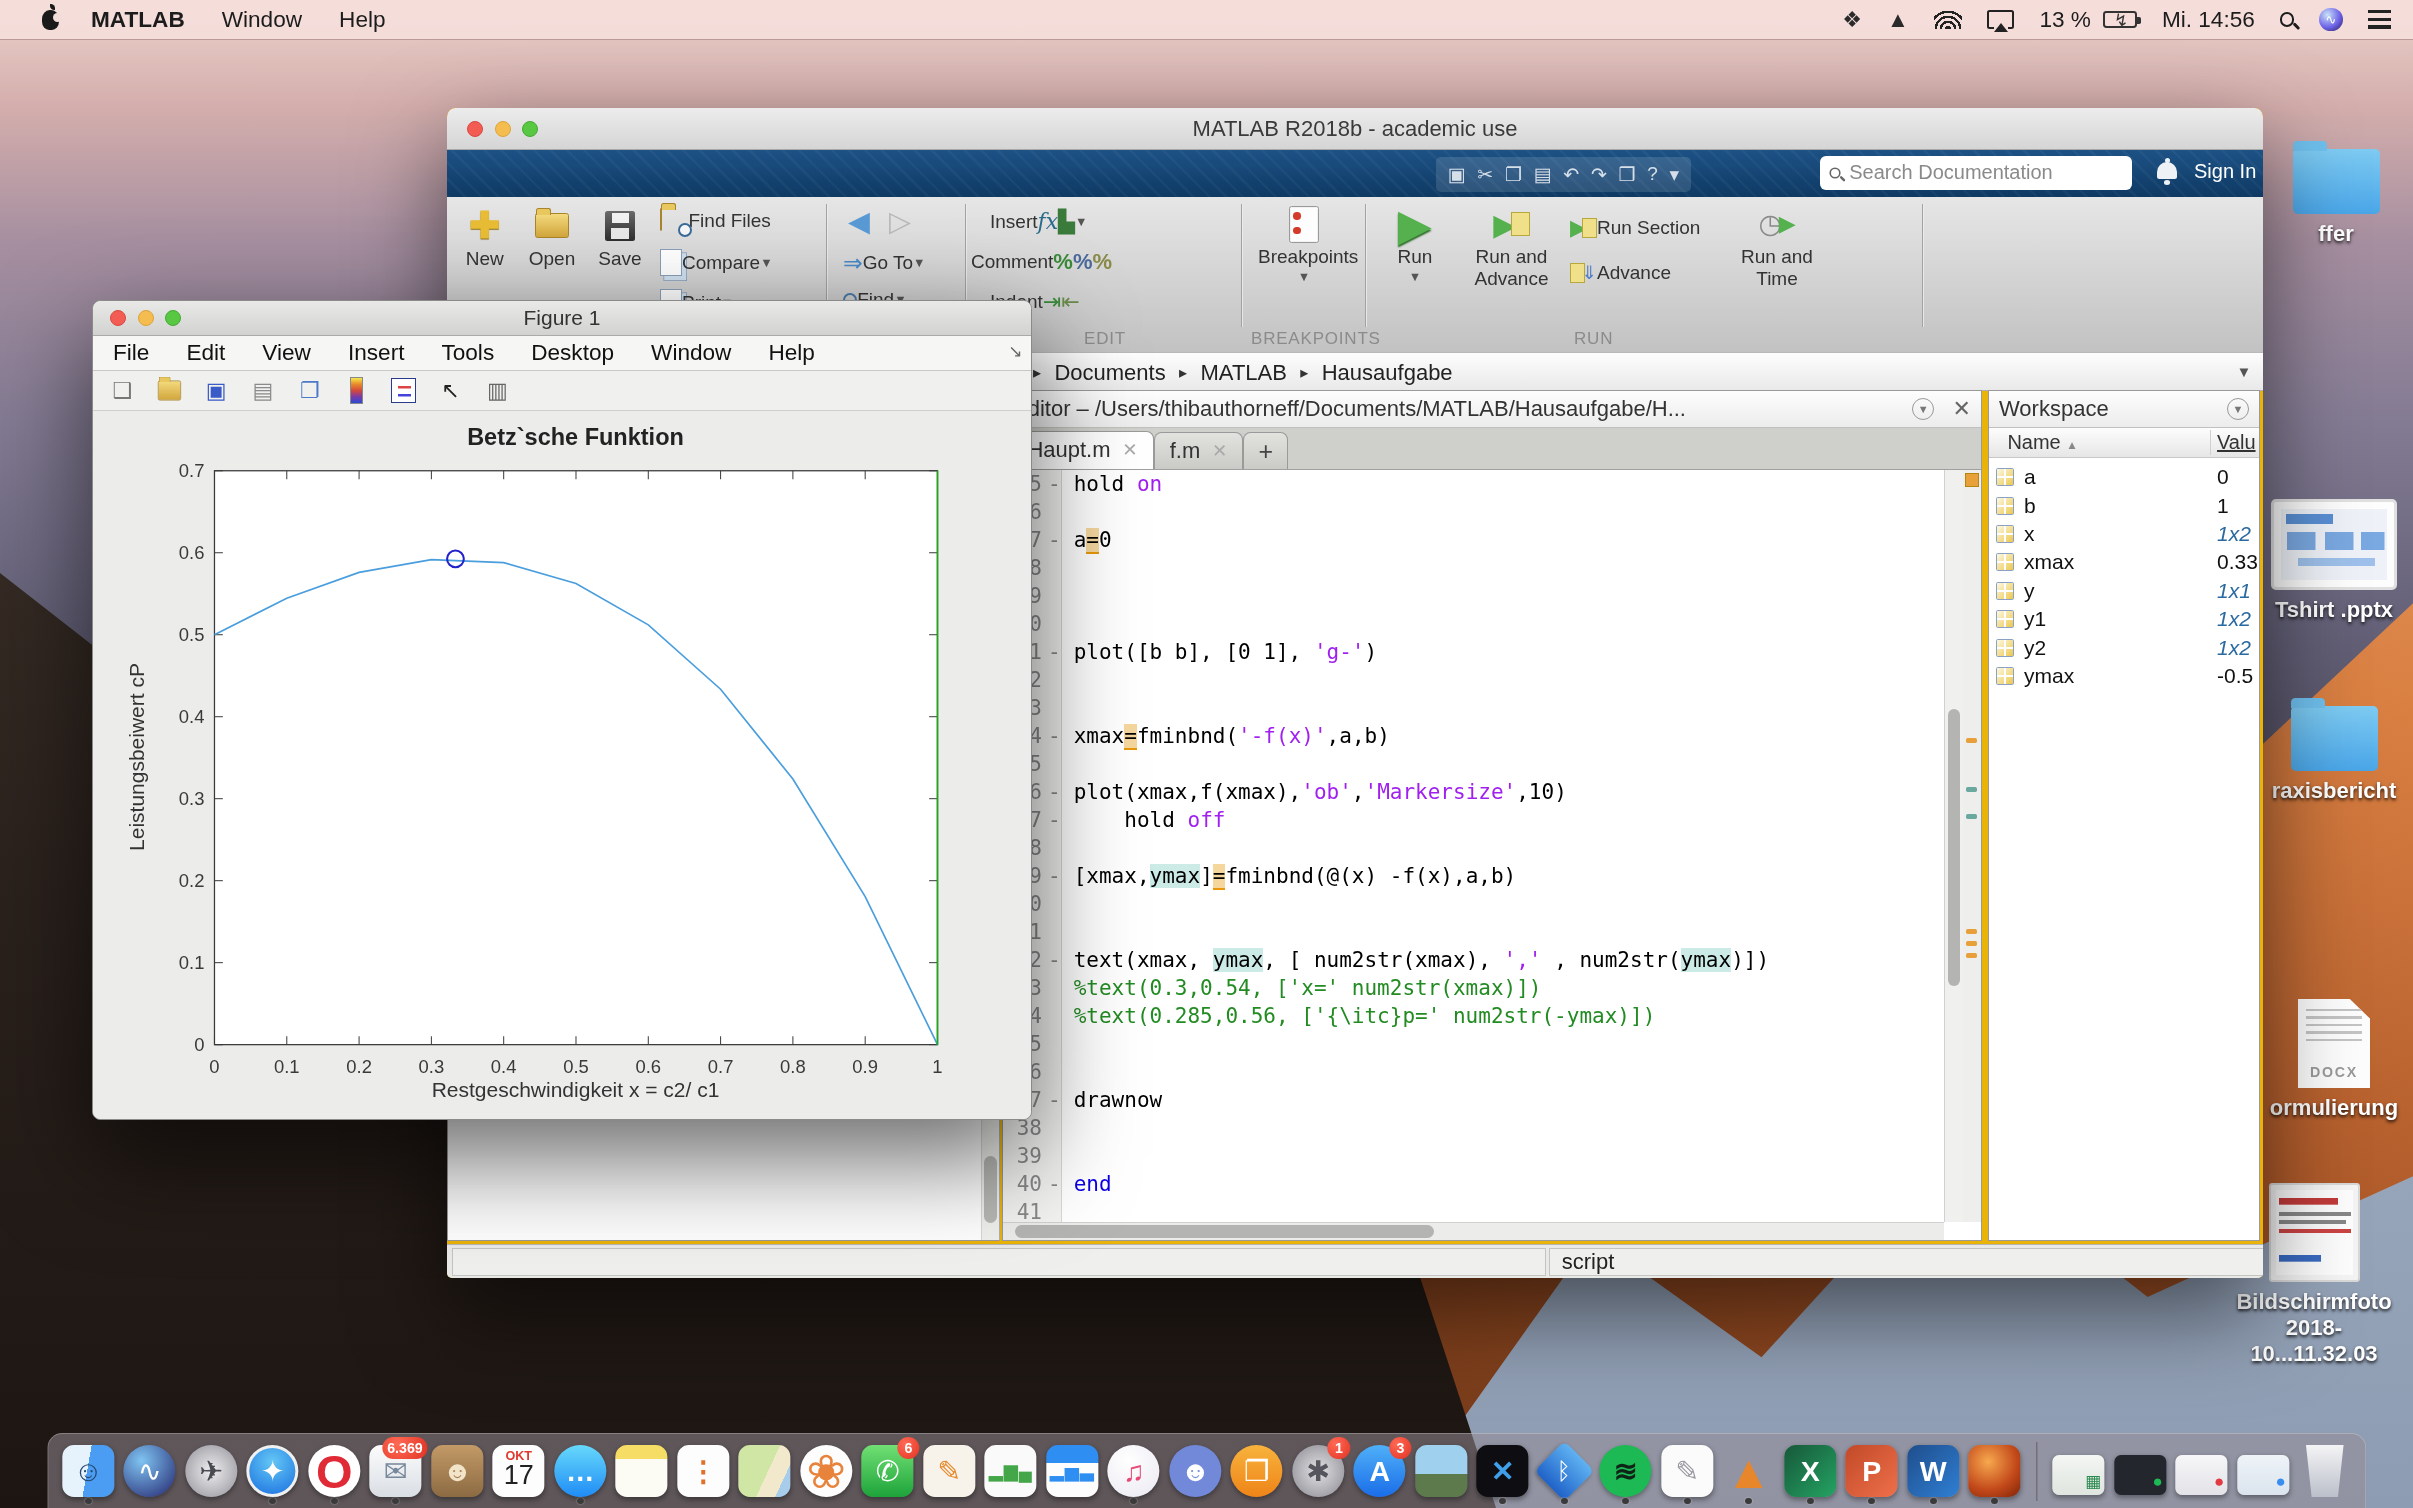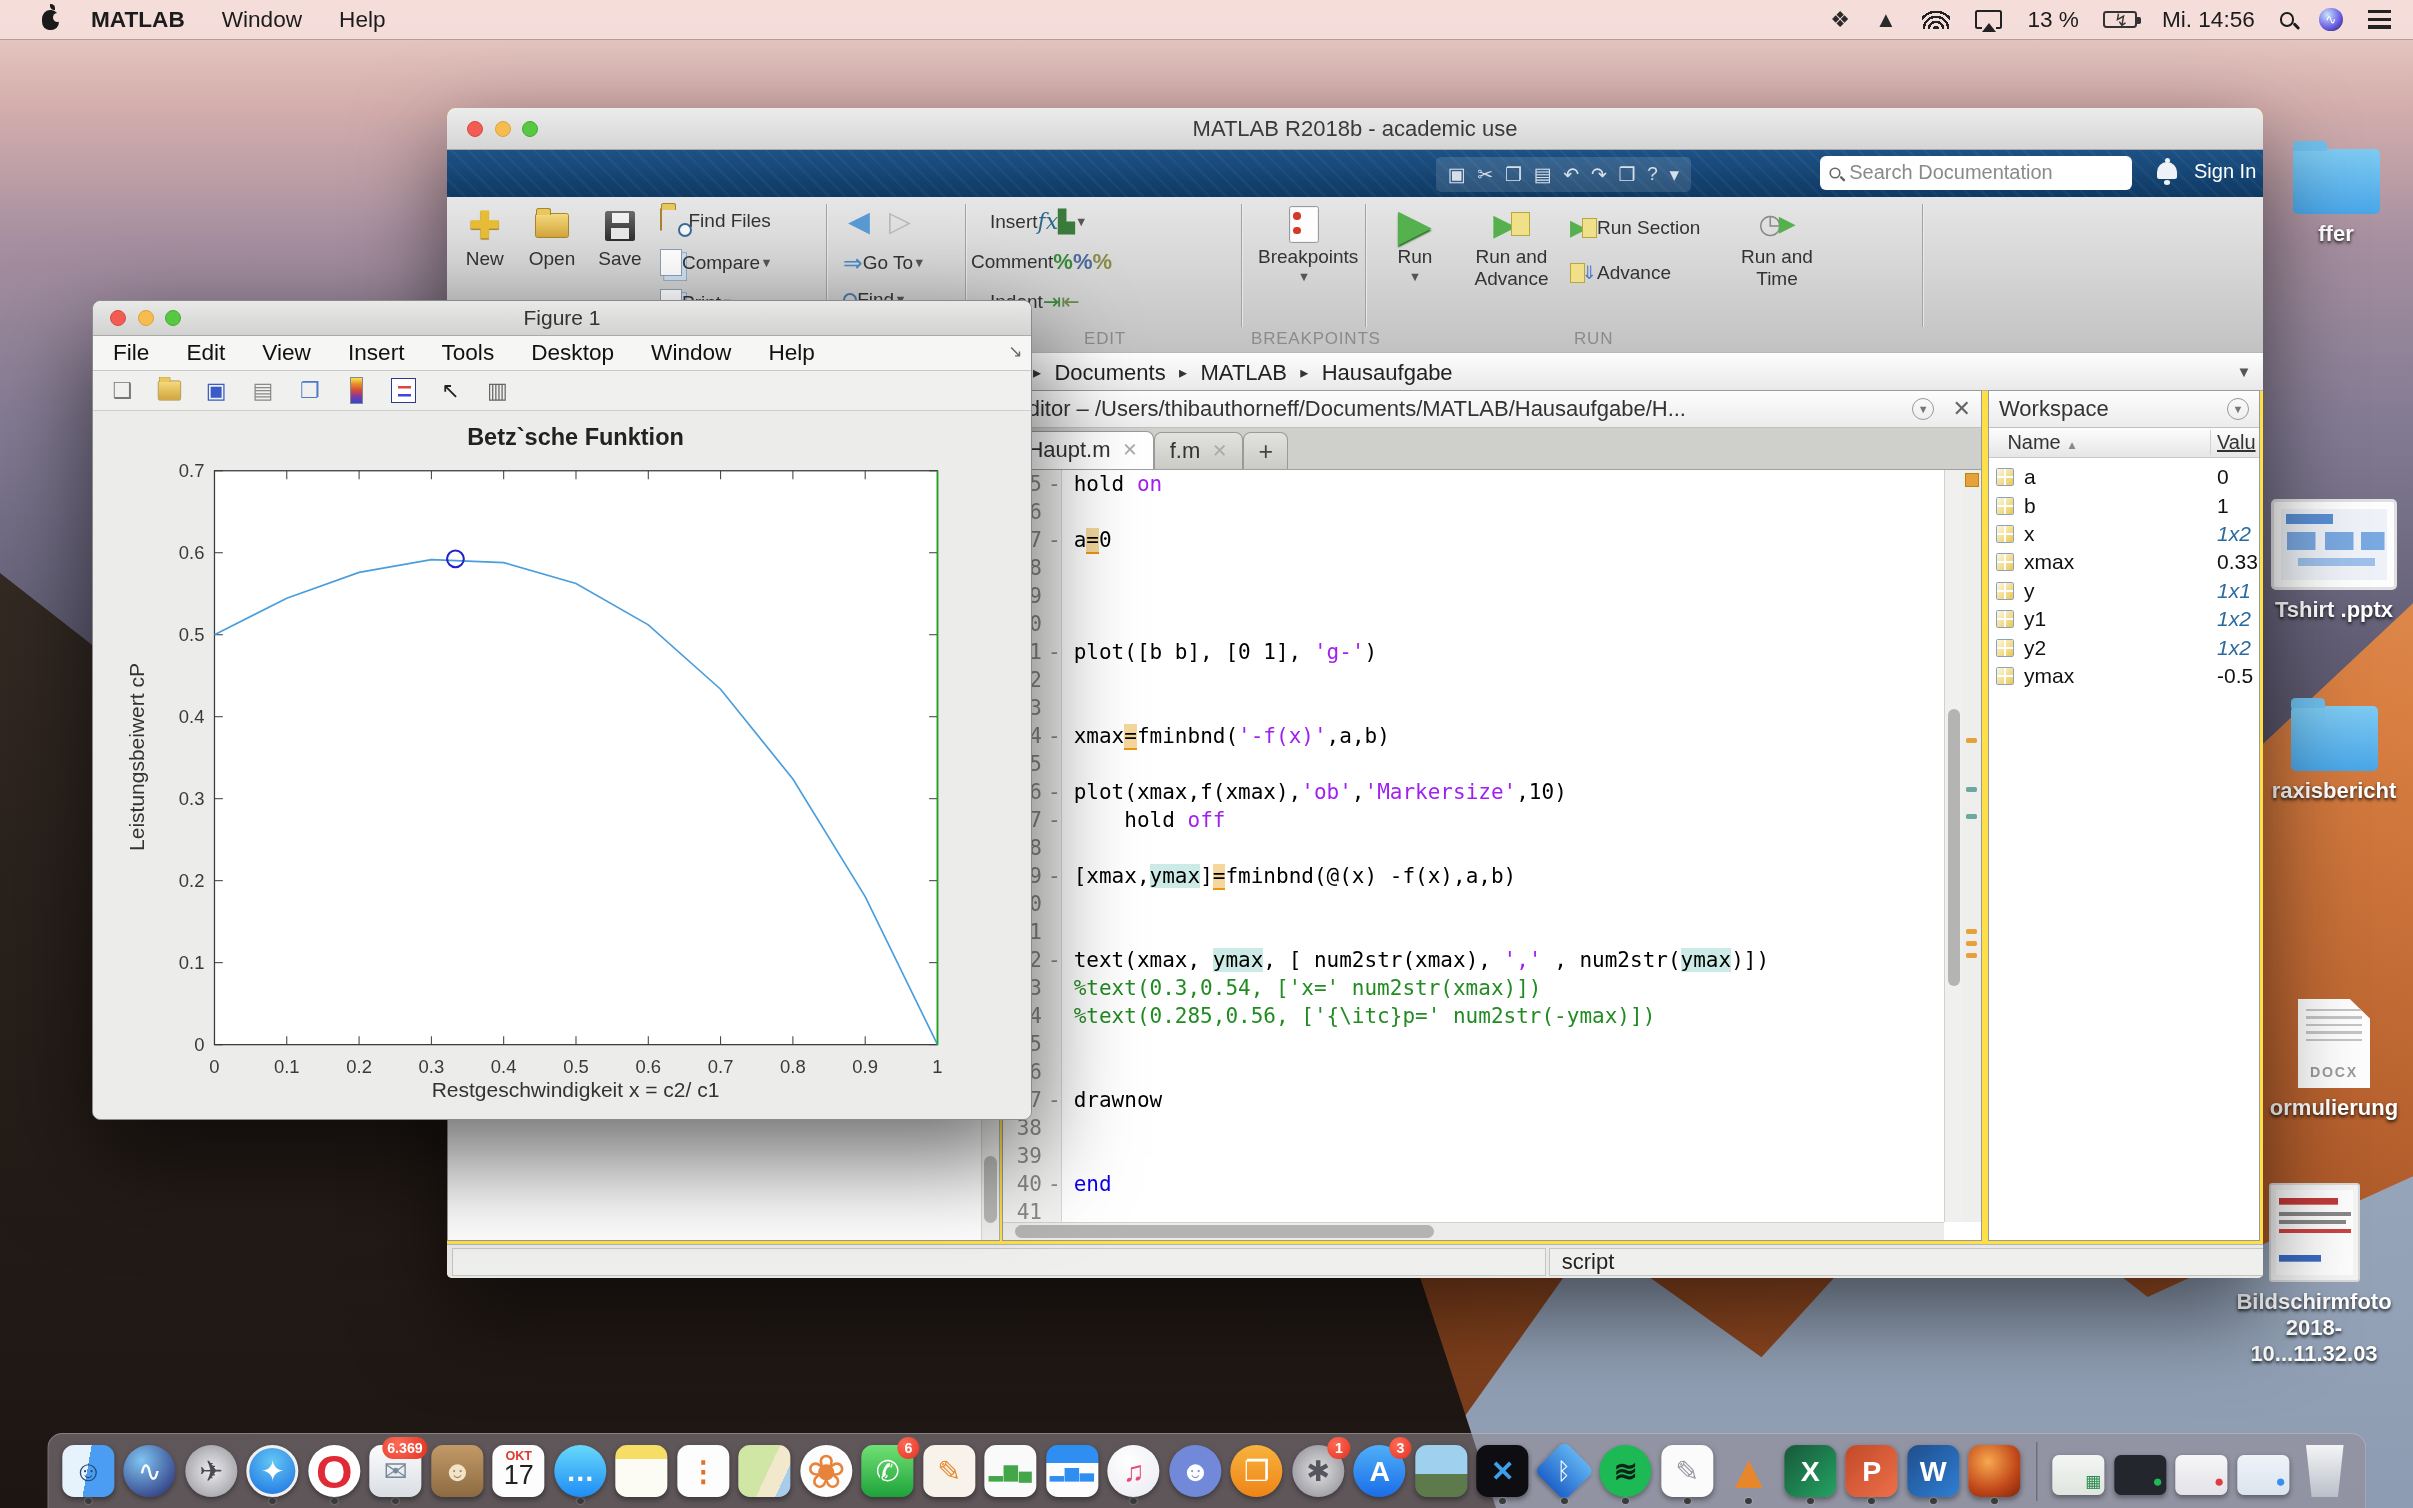--- a/index.html
+++ b/index.html
@@ -30,40 +30,40 @@
   .mb-right { margin-left:auto; display:flex; align-items:center; gap:25px; padding-right:22px; }
   .i-dropbox,.i-vlc { font-size:22px; color:#2a2a2a; }
   .i-wifi { width:28.5px; height:18.4px;
     background:radial-gradient(circle at 50% 100%, #222 0 3.4px, rgba(0,0,0,0) 3.4px),
                radial-gradient(circle at 50% 100%, rgba(0,0,0,0) 0 5.9px, #222 5.9px 8.4px, rgba(0,0,0,0) 8.4px),
                radial-gradient(circle at 50% 100%, rgba(0,0,0,0) 0 11px, #222 11px 13.4px, rgba(0,0,0,0) 13.4px),
                radial-gradient(circle at 50% 100%, rgba(0,0,0,0) 0 16px, #222 16px 18.4px, rgba(0,0,0,0) 18.4px); }
   .i-airplay { position:relative; width:27px; height:18.4px; border:2.5px solid #222; border-radius:2.5px; }
   .i-airplay::after { content:""; position:absolute; left:50%; bottom:-5px; transform:translateX(-50%);
     border-left:7.5px solid transparent; border-right:7.5px solid transparent; border-bottom:9.2px solid #222; background:#f4dcd9; }
-  .battery-wrap { display:flex; align-items:center; gap:24px; }
+  .battery-wrap { display:flex; align-items:center; gap:12px; }
   .i-batt { position:relative; width:34px; height:17.6px; border:2.1px solid #333; border-radius:3.4px; }
   .i-batt::after { content:""; position:absolute; right:-5.9px; top:4.2px; width:3.4px; height:6.7px; background:#333; border-radius:0 1.7px 1.7px 0; }
   .i-batt .bolt { position:absolute; left:9.2px; top:-2.5px; font-size:17px; color:#333; }
   .i-mag { position:relative; width:14.2px; height:14.2px; border:2.5px solid #1c1c1c; border-radius:50%; }
   .i-mag::after { content:""; position:absolute; right:-5.9px; bottom:-5.9px; width:3.4px; height:8.4px; background:#1c1c1c; transform:rotate(-45deg); border-radius:1.7px; }
   .i-siri { width:23.5px; height:23.5px; border-radius:50%; background:radial-gradient(circle at 35% 30%,#c8e2f8,#6f64e8 55%,#241a58);
     color:#fff; font-size:13.4px; display:flex; align-items:center; justify-content:center; }
   .i-list { width:23.5px; height:18.4px; background:linear-gradient(#222 0 3.4px, rgba(0,0,0,0) 3.4px 7.5px, #222 7.5px 11px, rgba(0,0,0,0) 11px 15px, #222 15px 18.4px); }
 
   
   .traffic { display:flex; gap:11.7px; }
   .tl { width:16px; height:16px; border-radius:50%; }
   .tl.r { background:#f25c53; border:0.8px solid #d84840; }
   .tl.y { background:#f5bd4f; border:0.8px solid #dba33a; }
   .tl.g { background:#58c742; border:0.8px solid #43ab30; }
 
   
   .mlwin { position:absolute; left:447px; top:108px; width:1816px; height:1170px; z-index:10;
-    border-radius:8.4px 8.4px 5px 5px; box-shadow:0 34px 92px rgba(0,0,0,.55); background:#fde047; overflow:hidden; }
+    border-radius:8.4px 8.4px 5px 5px; box-shadow:0 34px 92px rgba(0,0,0,.55); background:#eab308; overflow:hidden; }
   .ml-titlebar { position:absolute; left:0; top:0; right:0; height:42px; background:linear-gradient(#ececec,#d5d5d5);
     border-bottom:0.8px solid #a8a8a8; display:flex; align-items:center; padding-left:20px; border-radius:8.4px 8.4px 0 0; }
   .ml-title { position:absolute; left:0; right:0; text-align:center; font-size:22px; color:#3a3a3a; }
   .ml-tabrow { position:absolute; left:0; top:42px; right:0; height:47px;
     background:linear-gradient(#1d5286,#0e3963);
     background-image:repeating-linear-gradient(45deg, rgba(255,255,255,0.035) 0 2.5px, rgba(0,0,0,0) 2.5px 11.7px),linear-gradient(#1d5286,#0e3963); display:flex; }
   .rtab { width:159px; display:flex; align-items:center; justify-content:center; font-size:20px; letter-spacing:0.8px;
     color:#f0f4f8; border-radius:7.5px 7.5px 0 0; margin-top:3.4px; }
   .rtab.dark { background:linear-gradient(#2a659c,#123f6d); border:0.8px solid #0c2f52; border-bottom:none; }
   .rtab.mid  { background:linear-gradient(#5b83a8,#3f688f); border:0.8px solid #2c517a; border-bottom:none; }

